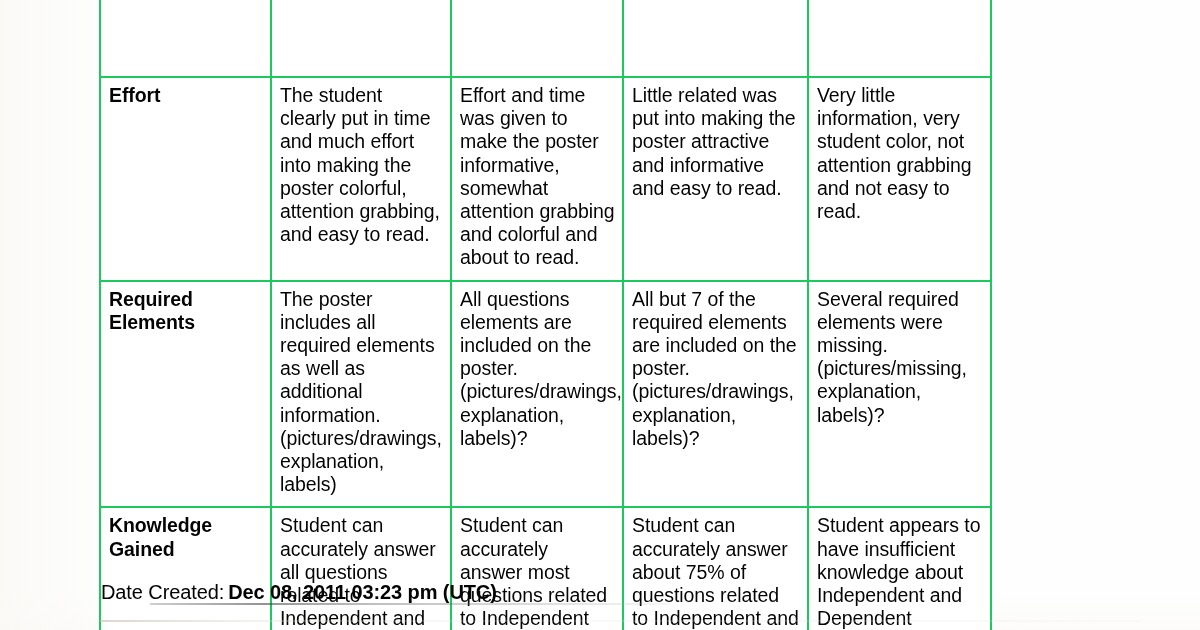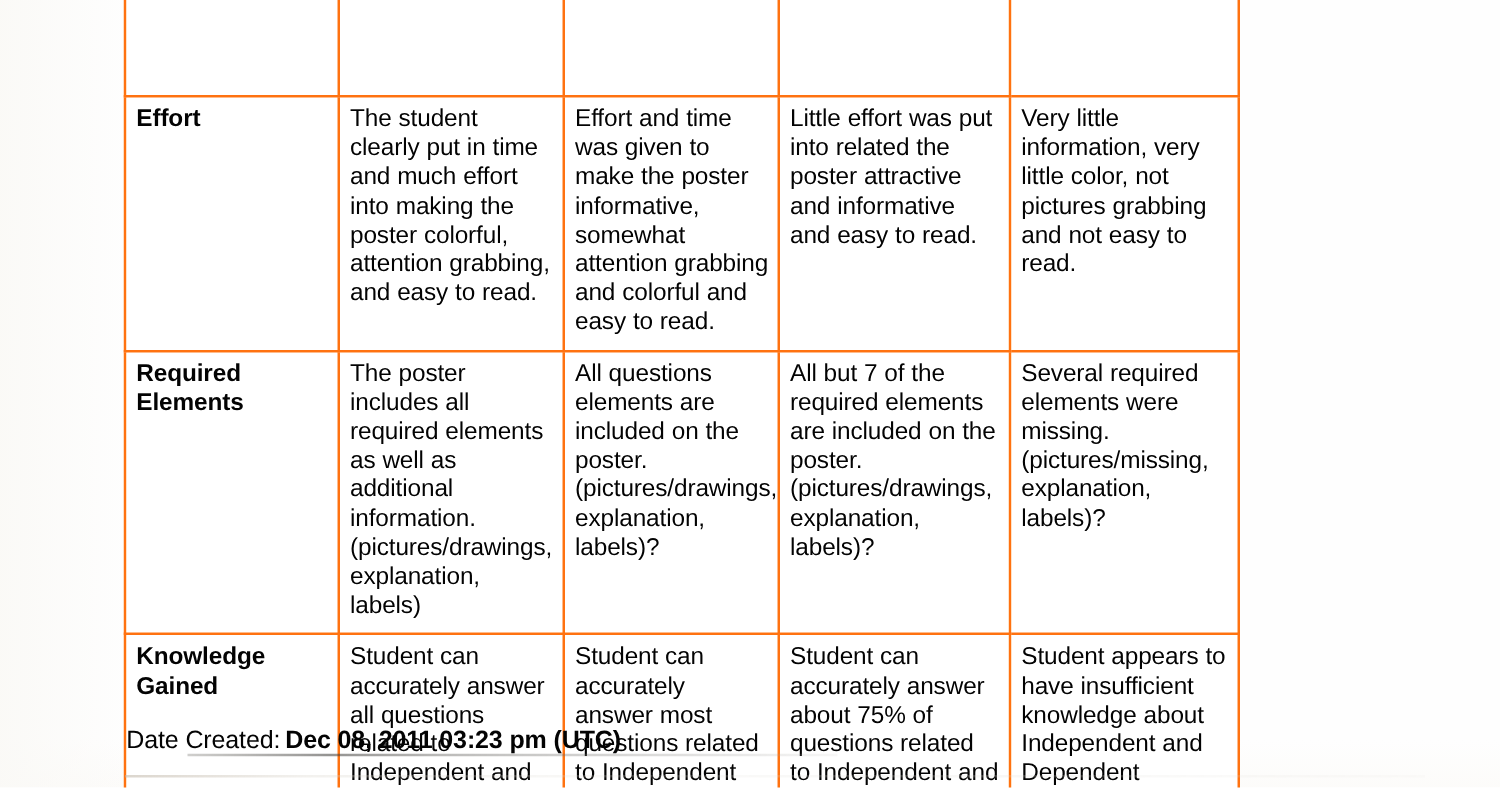--- a/index.html
+++ b/index.html
@@ -69,21 +69,21 @@
   .rubric-table {
     position: absolute;
     left: 99px;
     top: -96px;              
     width: 891px;
     border-collapse: collapse;
     table-layout: fixed;
     background: #ffffff;
   }
   .rubric-table td {
-    border: 2px solid #f97316;
+    border: 2px solid #22c55e;
     vertical-align: top;
     padding: 6px 7px 10px 8px;
     font-size: 19.5px;
     line-height: 1.19;
     letter-spacing: -0.1px;
     word-spacing: 0.2px;
   }
   .criterion-cell {
     font-weight: bold;
     font-size: 21px;
@@ -144,23 +144,23 @@
         <td class="criterion-cell">Clarity</td>
         <td>easily viewed and identified from 6 ft. away.</td>
         <td>easily viewed and identified from 6 ft. away.</td>
         <td>is easily viewed and identified from 4 ft. away.</td>
         <td>small.</td>
       </tr>
 
       <tr class="row-effort">
         <td class="criterion-cell">Effort</td>
         <td>The student clearly put in time and much effort into making the poster colorful, attention grabbing, and easy to read.</td>
-        <td>Effort and time was given to make the poster informative, somewhat attention grabbing and colorful and easy to read.</td>
-        <td>Little effort was put into related the poster attractive and informative and easy to read.</td>
-        <td>Very little information, very little color, not pictures grabbing and not easy to read.</td>
+        <td>Effort and time was given to make the poster informative, somewhat attention grabbing and colorful and about to read.</td>
+        <td>Little related was put into making the poster attractive and informative and easy to read.</td>
+        <td>Very little information, very student color, not attention grabbing and not easy to read.</td>
       </tr>
 
       <tr class="row-required">
         <td class="criterion-cell">Required Elements</td>
         <td>The poster includes all required elements as well as additional information. (pictures/drawings, explanation, labels)</td>
         <td>All questions elements are included on the poster. (pictures/drawings, explanation, labels)?</td>
         <td>All but 7 of the required elements are included on the poster. (pictures/drawings, explanation, labels)?</td>
         <td>Several required elements were missing. (pictures/missing, explanation, labels)?</td>
       </tr>
 

